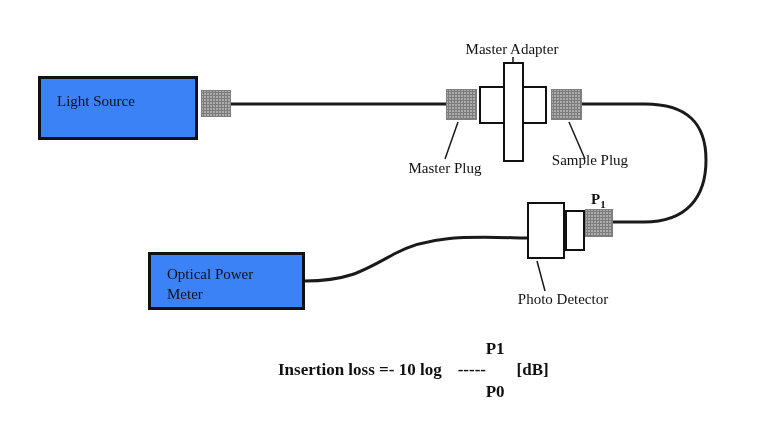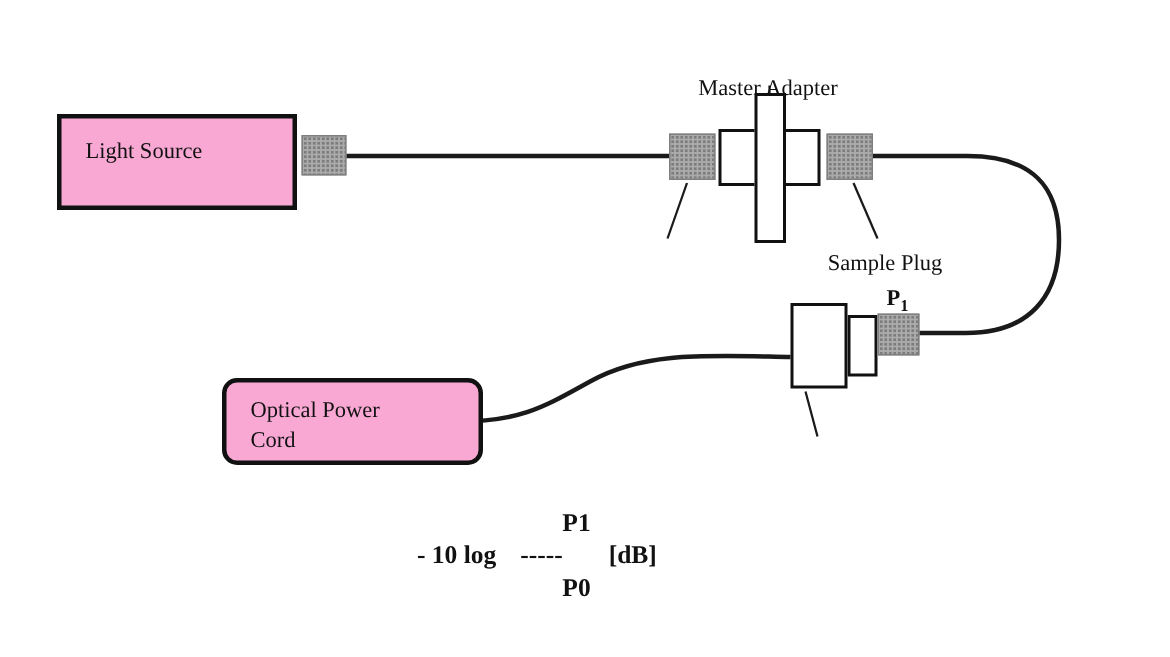--- a/index.html
+++ b/index.html
@@ -27,58 +27,58 @@
     position: absolute;
     font-size: 15px;
     line-height: 1.15;
     white-space: nowrap;
     color: #111111;
   }
   .lbl.center { text-align: center; }
 
   .box {
     position: absolute;
-    background: #f9a8d4;
+    background: #3b82f6;
     border: 3px solid #111111;
   }
   .box .box-text { font-size: 15px; line-height: 1.35; }
 
   .plug {
     position: absolute;
     background-color: #ababab;
     background-image: radial-gradient(#7c7c7c 1px, rgba(0,0,0,0) 1.2px);
     background-size: 3px 3px;
     border: 1px solid #7f7f7f;
   }
 
   .part {
     position: absolute;
     background: #ffffff;
     border: 2px solid #111111;
   }
 
   
   .light-source-box   { left: 38px;  top: 76px;  width: 160px; height: 64px; padding: 12px 0 0 16px; }
-  .power-meter-box    { left: 148px; top: 252px; width: 174px; height: 58px; padding: 9px 0 0 16px; border-radius: 10px; }
+  .power-meter-box    { left: 148px; top: 252px; width: 157px; height: 58px; padding: 9px 0 0 16px; }
 
   .source-plug        { left: 201px; top: 90px;  width: 30px; height: 27px; }
   .master-plug        { left: 446px; top: 89px;  width: 31px; height: 31px; }
   .sample-plug        { left: 551px; top: 89px;  width: 31px; height: 31px; }
   .detector-plug      { left: 585px; top: 209px; width: 28px; height: 28px; }
 
   .adapter-flange     { left: 479px; top: 86px;  width: 68px; height: 38px; }
   .adapter-body       { left: 503px; top: 62px;  width: 21px; height: 100px; }
 
   .detector-body      { left: 527px; top: 202px; width: 38px; height: 57px; }
   .detector-ferrule   { left: 565px; top: 210px; width: 20px; height: 41px; }
 
   .master-cord-label    { left: 295px; top: 85px;  width: 120px; }
-  .master-adapter-label { left: 442px; top: 51px;  width: 140px; }
+  .master-adapter-label { left: 442px; top: 41px;  width: 140px; }
   .master-plug-label    { left: 385px; top: 160px; width: 120px; }
-  .sample-plug-label    { left: 530px; top: 168px; width: 120px; }
+  .sample-plug-label    { left: 530px; top: 152px; width: 120px; }
   .photo-detector-label { left: 498px; top: 291px; width: 130px; }
   .p1-label             { left: 591px; top: 191px; font-weight: bold; }
   .p1-label sub { font-size: 11px; }
 
   .formula {
     position: absolute;
     left: 278px; top: 338px;
     display: flex;
     align-items: center;
     font-weight: bold;
@@ -116,35 +116,38 @@
   </div>
   <div class="plug source-plug"></div>
 
 
   <div class="lbl center master-adapter-label">Master Adapter</div>
   <div class="plug master-plug"></div>
   <div class="part adapter-flange"></div>
   <div class="part adapter-body"></div>
   <div class="plug sample-plug"></div>
 
+  <div class="lbl center master-plug-label">Master Plug</div>
   <div class="lbl center sample-plug-label">Sample Plug</div>
 
   <div class="lbl p1-label">
     <span>P</span><sub>1</sub>
   </div>
   <div class="part detector-body"></div>
   <div class="part detector-ferrule"></div>
   <div class="plug detector-plug"></div>
+  <div class="lbl center photo-detector-label">Photo Detector</div>
 
   <div class="box power-meter-box">
     <div class="box-text">Optical Power</div>
-    <div class="box-text">Cord</div>
+    <div class="box-text">Meter</div>
   </div>
 
   <div class="formula">
+    <span class="lhs">Insertion loss =</span>
     <span class="expr">- 10 log</span>
     <span class="frac">
       <span class="num">P1</span>
       <span class="bar">-----</span>
       <span class="den">P0</span>
     </span>
     <span class="unit">[dB]</span>
   </div>
 
 </div>

